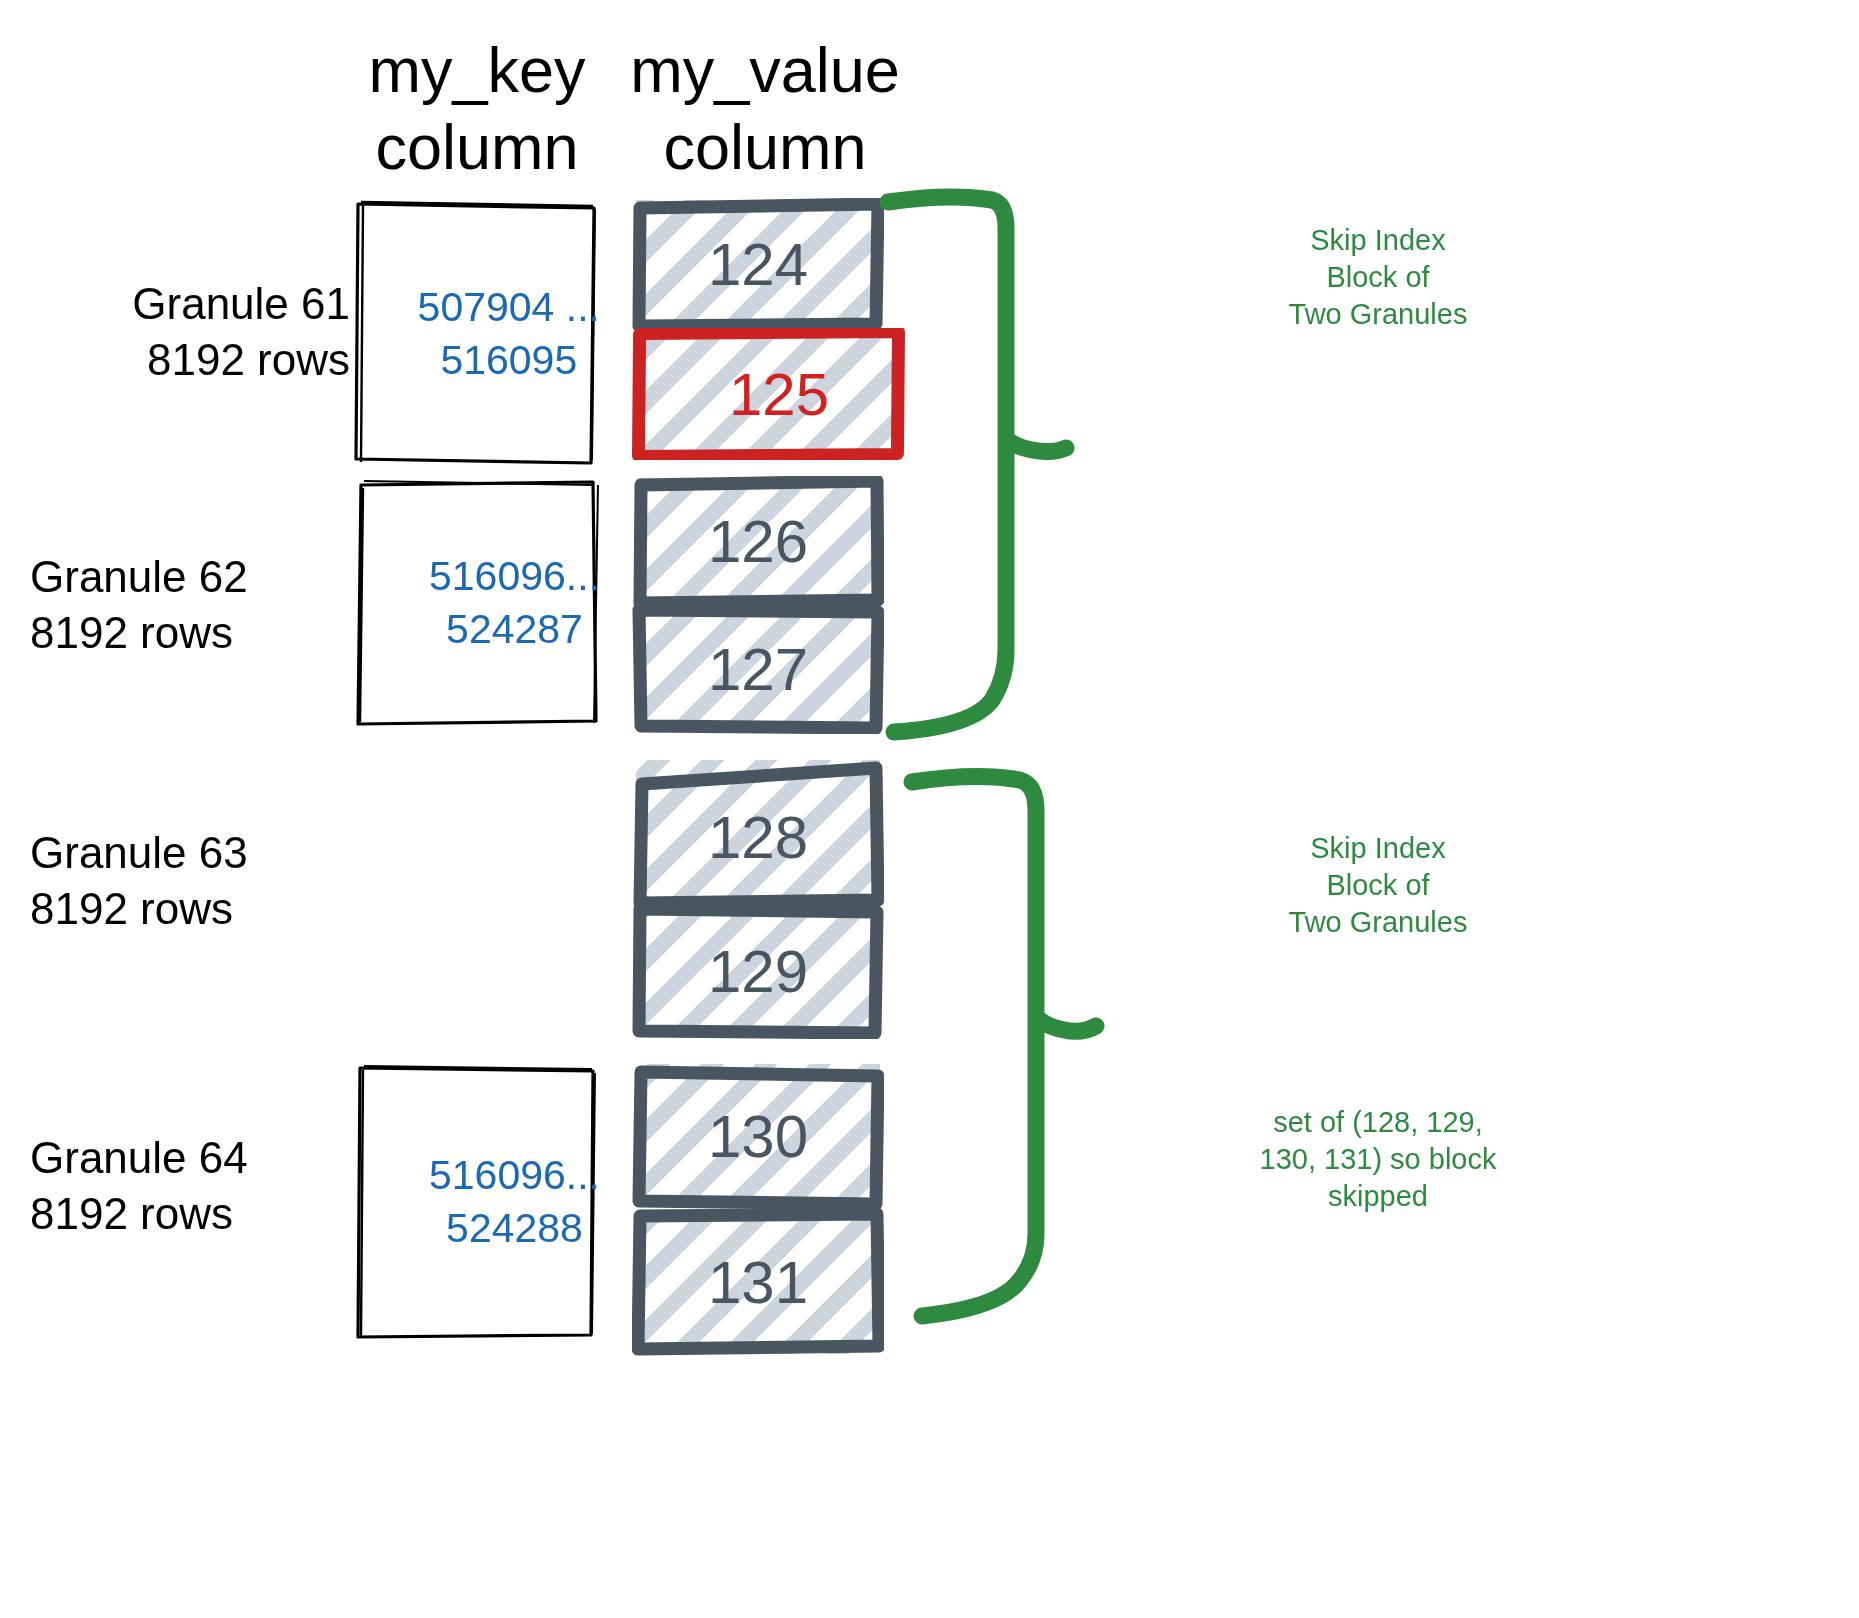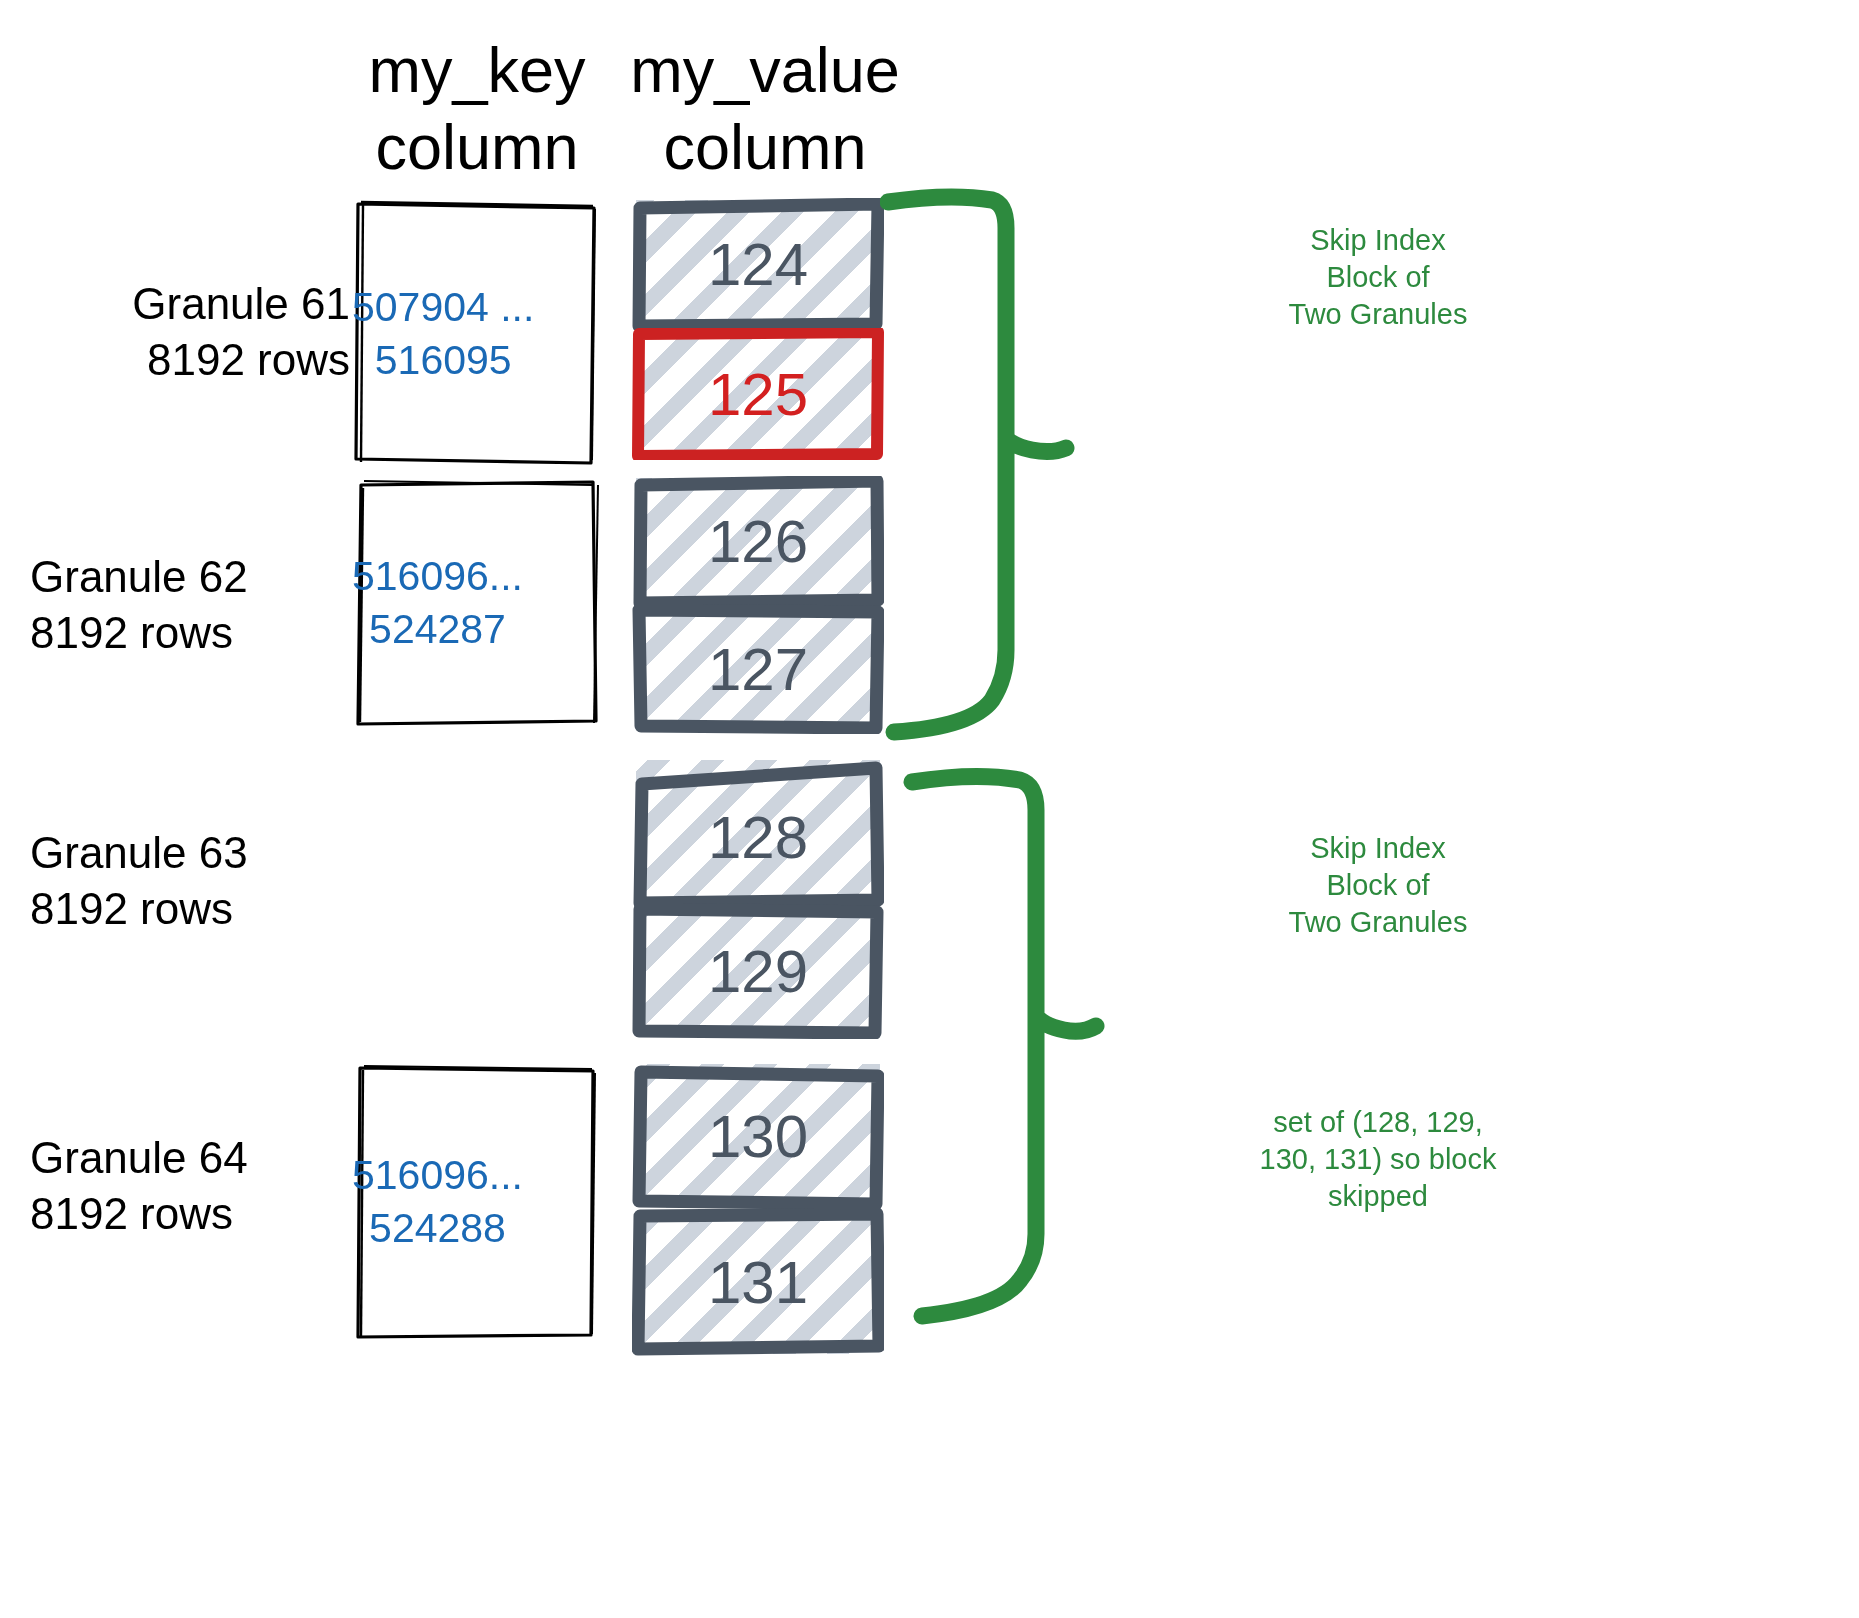--- a/index.html
+++ b/index.html
@@ -35,21 +35,21 @@
     white-space:pre-line;
   }
 
   
   .key-cell{
     position:absolute;
     left:352px;
     width:248px;
     display:flex;
     align-items:center;
-    justify-content:flex-start;
+    justify-content:flex-end;
   }
   .key-cell .key-text{
     position:relative;
     z-index:3;
     font-size:41px;
     line-height:1.3;
     color:#1a69b5;
     text-align:center;
     white-space:pre-line;
   }
@@ -126,21 +126,21 @@
 
   <div class="val-wrap" style="top:0;">
     <div class="val-cell" style="top:198px;height:132px;">
       <div class="hatch"></div>
       <svg class="sketch" viewBox="0 0 252 132" preserveAspectRatio="none">
         <path d="M8 10 L246 6 L244 126 L7 128 Z" fill="none" stroke="#4a5562" stroke-width="13" stroke-linejoin="round" stroke-linecap="round"></path>
       </svg>
       <div class="val-text">124</div>
     </div>
 
-    <div class="val-cell flagged" style="top:328px;height:132px;">
+    <div class="val-cell flagged" style="top:328px;height:132px;padding-left:21px;">
       <div class="hatch"></div>
       <svg class="sketch" viewBox="0 0 252 132" preserveAspectRatio="none">
         <path d="M7 6 L246 4 L245 126 L6 128 Z" fill="none" stroke="#cc2222" stroke-width="12" stroke-linejoin="round" stroke-linecap="round"></path>
       </svg>
       <div class="val-text">125</div>
     </div>
   </div>
 
   <div class="row-label" style="top:549px;">Granule 62
 8192 rows</div>

